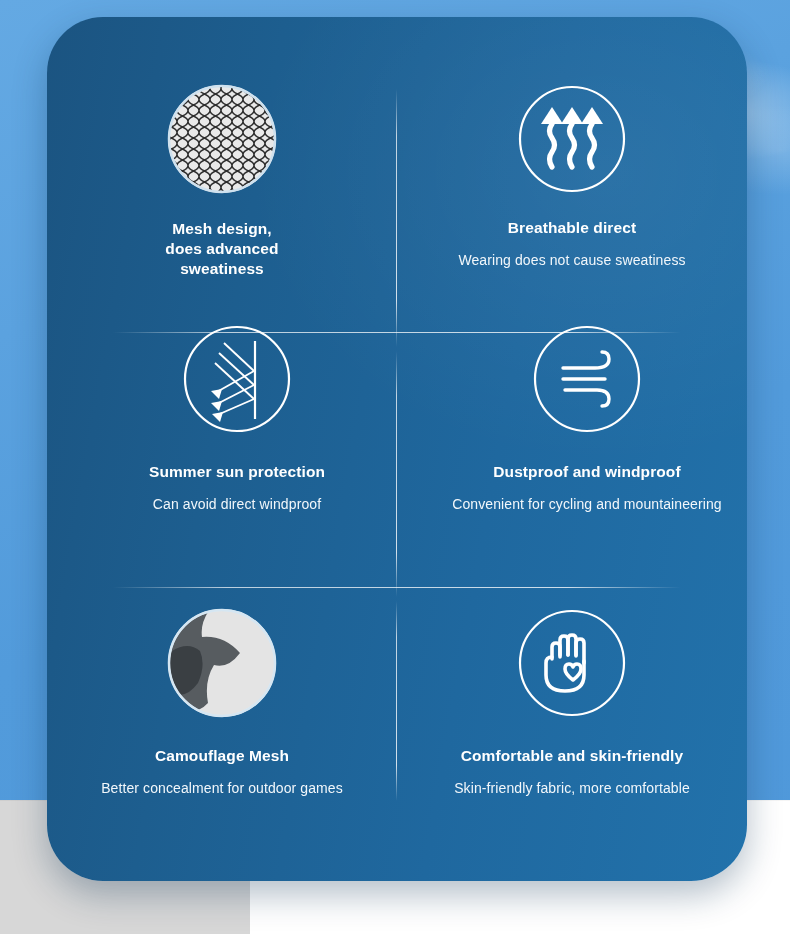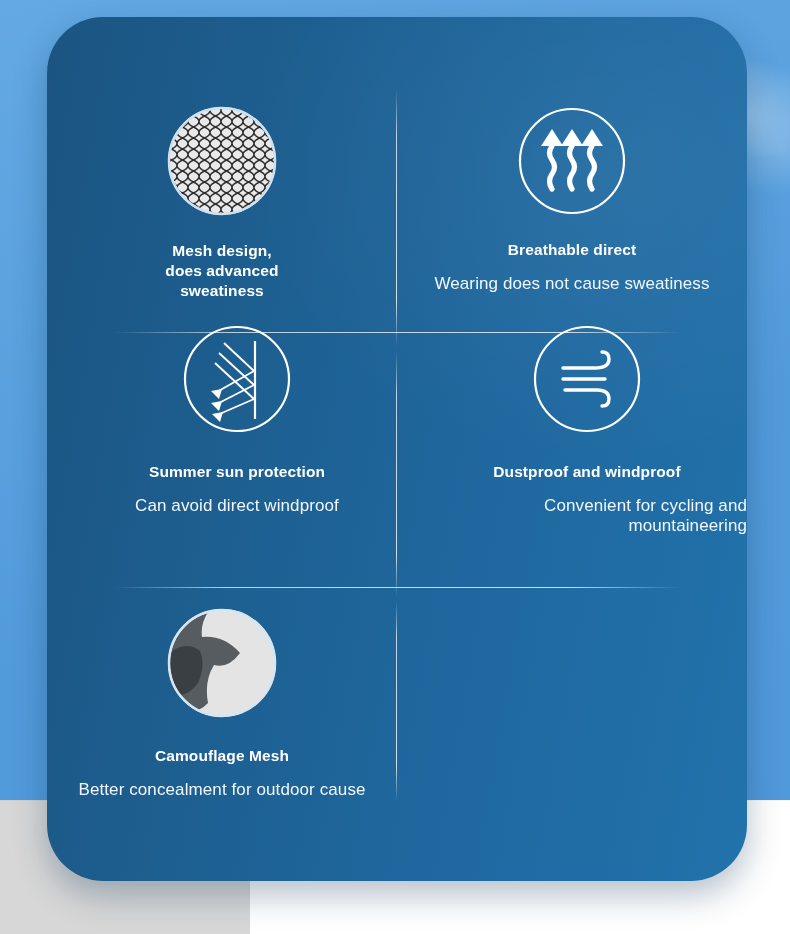--- a/index.html
+++ b/index.html
@@ -59,21 +59,21 @@
     grid-template-rows:1fr 1fr 1fr;
   }
   .cell {
     position:relative;
     display:flex;
     flex-direction:column;
     align-items:center;
     justify-content:flex-start;
     padding-top:10px;
   }
-  .cell.r1 { padding-top:88px; }
+  .cell.r1 { padding-top:66px; }
   .cell.r2 { padding-top:18px;margin-left:30px; }
   .cell.r3 { padding-top:14px; }
 
   .icon-wrap {
     width:112px; height:112px;
     display:flex; align-items:center; justify-content:center;
     margin-bottom:24px;
   }
   .cell.r2 .icon-wrap { margin-bottom:28px; }
   .cell.r3 .icon-wrap { margin-bottom:28px; }
@@ -82,23 +82,23 @@
     color:#ffffff;
     font-size:15.5px;
     font-weight:bold;
     line-height:1.22;
     text-align:center;
     letter-spacing:0.1px;
   }
   .title.multiline { line-height:1.28; }
   .subtitle {
     color:#f2f7fb;
-    font-size:17px;
+    font-size:14px;
     font-weight:normal;
-    text-align:right;
+    text-align:left;
     margin-top:14px;
     letter-spacing:0.1px;
   }
 
   
   .vline {
     position:absolute;
     width:1px;
     background:linear-gradient(to bottom, rgba(255,255,255,0) 0%, rgba(255,255,255,0.72) 18%, rgba(255,255,255,0.80) 82%, rgba(255,255,255,0) 100%);
     pointer-events:none;
@@ -233,18 +233,35 @@
           <circle cx="56" cy="56" r="54" fill="#e3eef6"></circle>
           <circle cx="56" cy="56" r="52" fill="#e4e4e4"></circle>
           <g clip-path="url(#camoclip)">
             <path d="M2 2 L44 2 Q34 16 36 30 Q58 28 74 46 Q62 62 48 58 Q38 74 42 96 Q30 110 2 104 Z" fill="#575c60"></path>
             <path d="M6 44 Q22 34 34 44 Q40 58 32 76 Q20 92 8 86 Q0 66 6 44 Z" fill="#3a3f43"></path>
           </g>
           <circle cx="56" cy="56" r="53" fill="none" stroke="#d5e6f2" stroke-width="2.5"></circle>
         </svg>
       </div>
       <div class="title">Camouflage Mesh</div>
-      <div class="subtitle">Better concealment for outdoor cause</div>
-    </div>
-
+      <div class="subtitle">Better concealment for outdoor games</div>
+    </div>
+
+    <div class="cell r3">
+      <div class="icon-wrap">
+        <svg width="112" height="112" viewBox="0 0 112 112">
+          <circle cx="56" cy="56" r="52" fill="none" stroke="#ffffff" stroke-width="2.2"></circle>
+          <g fill="none" stroke="#ffffff" stroke-width="3.6" stroke-linecap="round" stroke-linejoin="round">
+            <path d="M36 52 V40 Q36 36 40 36 Q44 36 44 40 V50"></path>
+            <path d="M44 48 V33 Q44 29 48 29 Q52 29 52 33 V48"></path>
+            <path d="M52 48 V32 Q52 28 56 28 Q60 28 60 32 V48"></path>
+            <path d="M60 49 V36 Q60 32 64 32 Q68 32 68 36 V56"></path>
+            <path d="M36 50 Q30 50 30 56 V68 Q30 84 49 84 Q68 84 68 68 V54"></path>
+            <path d="M49 62 Q49 57 53 57 Q56 57 57 60 Q58 57 61 57 Q65 57 65 62 Q65 67 57 73 Q49 67 49 62 Z"></path>
+          </g>
+        </svg>
+      </div>
+      <div class="title">Comfortable and skin-friendly</div>
+      <div class="subtitle">Skin-friendly fabric, more comfortable</div>
+    </div>
 
   </div>
 </div>
 
 </body></html>

